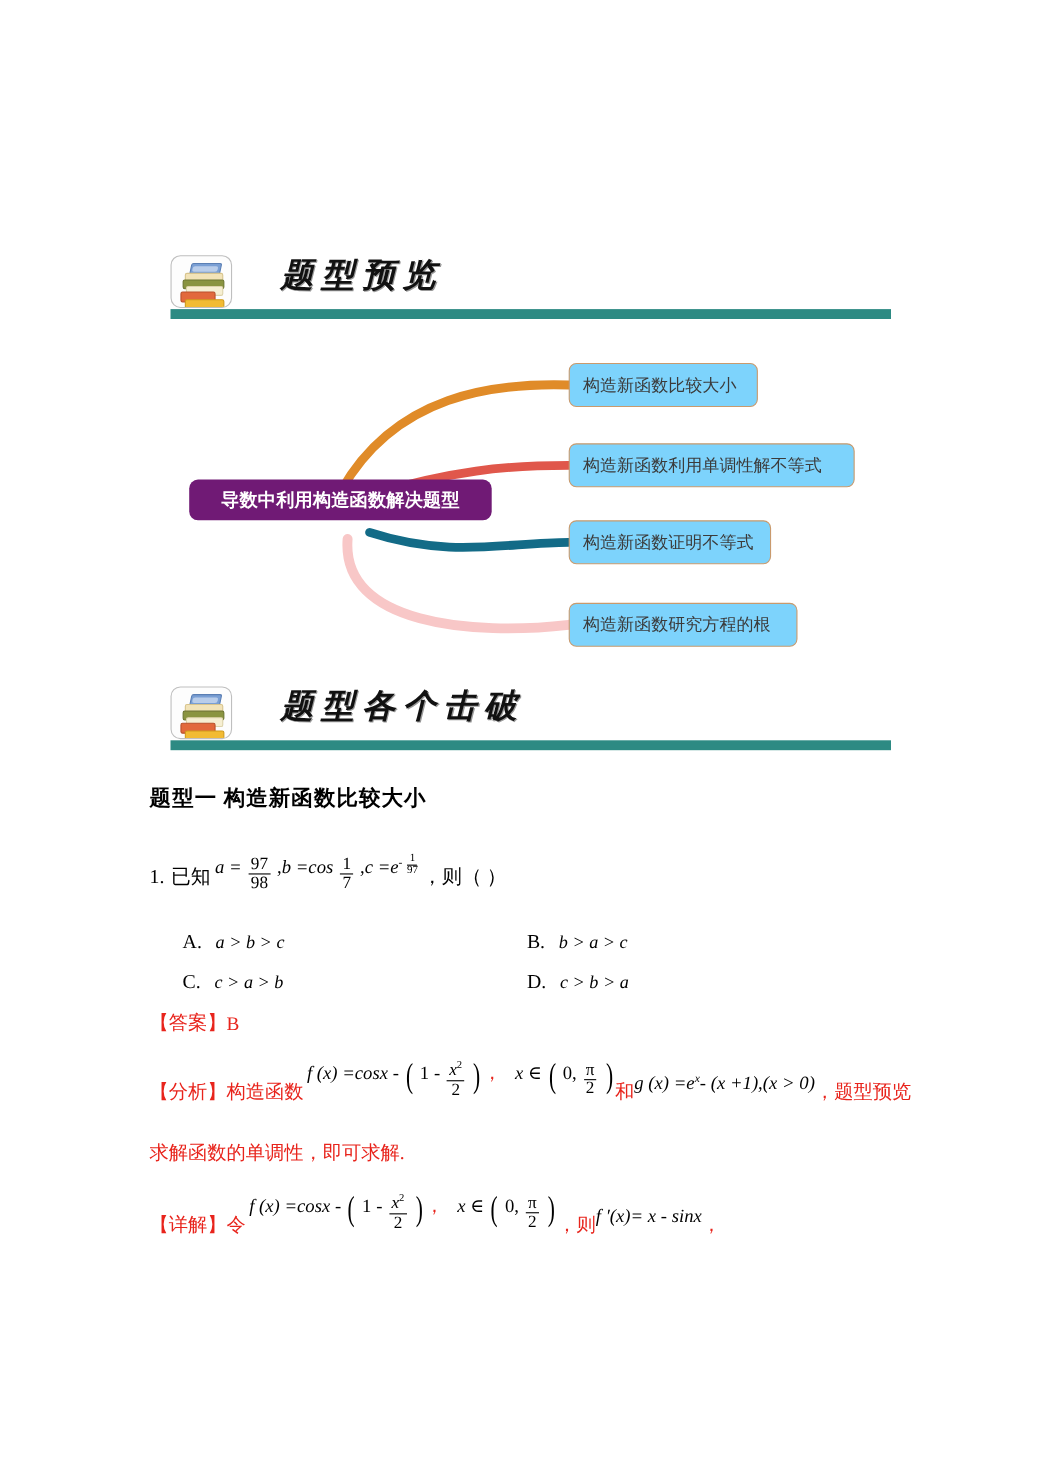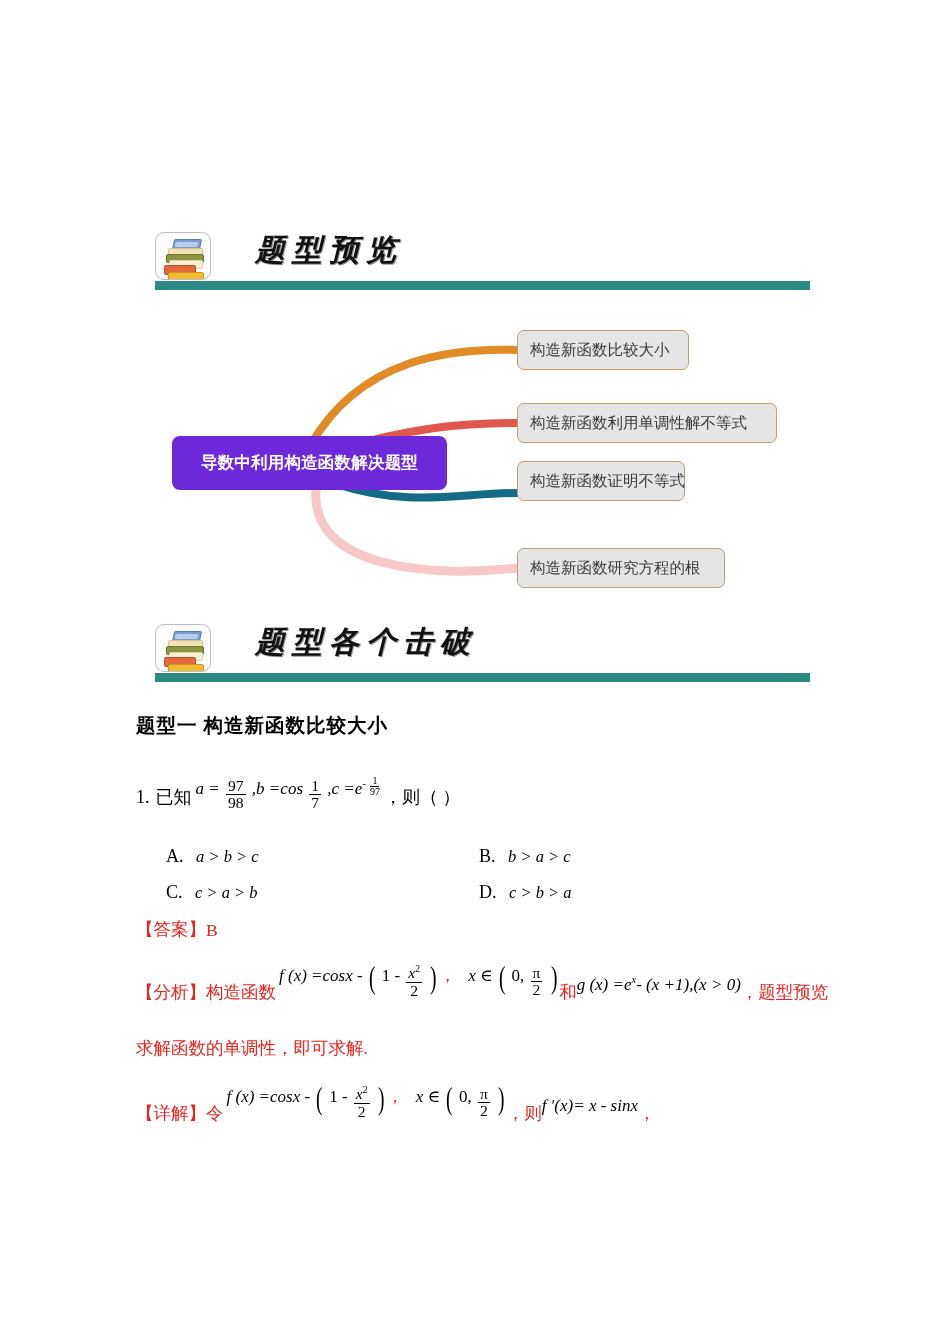--- a/index.html
+++ b/index.html
@@ -103,42 +103,42 @@
     display: flex;
     align-items: center;
     justify-content: flex-start;
     font-family: "Liberation Sans", "DejaVu Sans", sans-serif;
     white-space: nowrap;
   }
   .mm-root {
     left: 12px;
     top: 118px;
     width: 275px;
-    height: 54px;
-    background: #6d28d9;
+    height: 37px;
+    background: #701a75;
     border-radius: 8px;
     color: #ffffff;
     font-weight: bold;
     font-size: 16.5px;
     padding-left: 12px;
     justify-content: center;
     padding-right: 12px;
     letter-spacing: 0.2px;
   }
   .mm-leaf {
-    background: #e5e5e5;
+    background: #7dd3fc;
     border: 1.5px solid #c99a6d;
     border-radius: 7px;
     color: #3b3b3b;
     font-size: 15.5px;
     padding: 16px 12px;
   }
   .mm-leaf-1 { left: 357px; top: 12px;  width: 172px; height: 40px; }
   .mm-leaf-2 { left: 357px; top: 85px;  width: 260px; height: 40px; }
-  .mm-leaf-3 { left: 357px; top: 143px; width: 168px; height: 40px; }
+  .mm-leaf-3 { left: 357px; top: 155px; width: 184px; height: 40px; }
   .mm-leaf-4 { left: 357px; top: 230px; width: 208px; height: 40px; }
 
   
   .type-heading {
     position: absolute;
     left: 136px;
     top: 712px;
     font-family: "Liberation Serif", "DejaVu Serif", serif;
     font-weight: bold;
     font-size: 19.5px;

